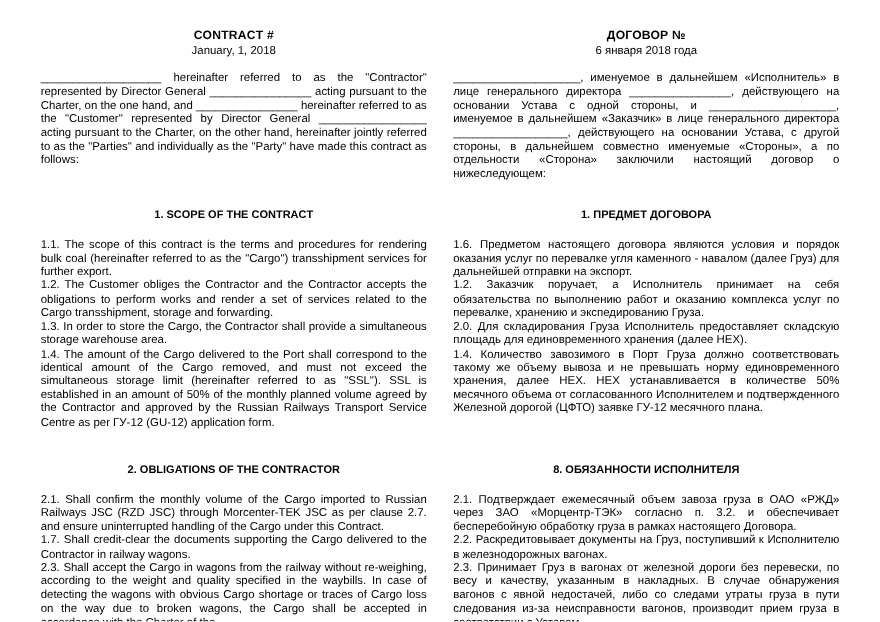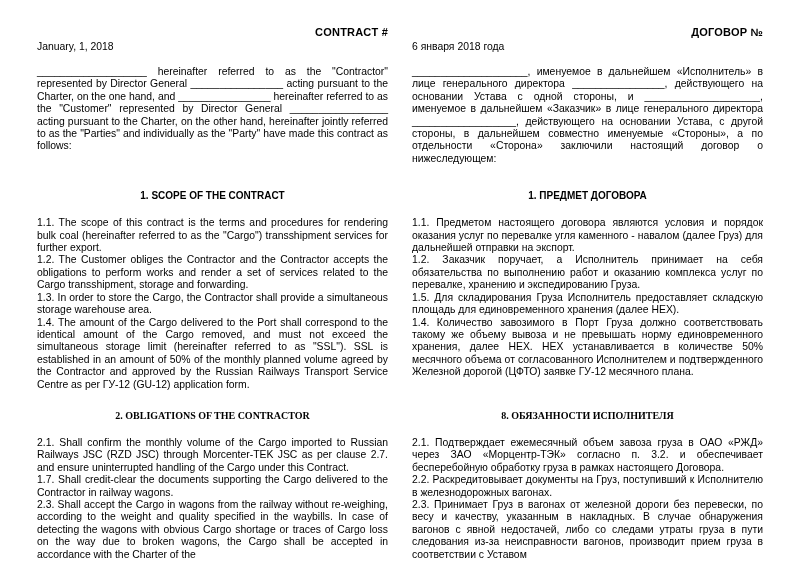--- a/index.html
+++ b/index.html
@@ -9,37 +9,37 @@
     color: #000;
   }
   .page { padding: 26px 37px 0 37px; }
   .grid {
     display: grid;
     grid-template-columns: 1fr 1fr;
     column-gap: 24px;
     align-items: start;
   }
   .doc-title {
-    font-size: 11px; font-weight: bold; text-align: right; letter-spacing: .2px;
+    font-size: 11px; font-weight: bold; text-align: center; letter-spacing: .2px;
   }
   .doc-date {
-    font-size: 10.4px; text-align: left; margin-top: 3px;
+    font-size: 10.4px; text-align: center; margin-top: 3px;
   }
   p.para {
     margin: 0;
     font-size: 10.4px;
     line-height: 12.4px;
     text-align: justify;
   }
   p.intro { margin-top: 14px; }
   .section-title {
     font-size: 10px; font-weight: bold; text-align: center;
     margin: 25px 0 16px 0;
   }
-  .section-title.second { margin-top: 19px; font-family: Liberation Serif, serif; }
+  .section-title.second { margin-top: 31px; }
   .paras p.para { margin: 0; }
 </style>
 </head>
 <body>
 
 <div class="page">
   <div class="grid">
 
     <div class="cell">
       <div class="doc-title">CONTRACT #</div>
@@ -56,23 +56,23 @@
     <div class="section-title">1.   SCOPE OF THE CONTRACT</div>
     <div class="section-title">1.   ПРЕДМЕТ ДОГОВОРА</div>
 
     <div class="paras">
       <p class="para">1.1. The scope of this contract is the terms and procedures for rendering bulk coal (hereinafter referred to as the "Cargo") transshipment services for further export.</p>
       <p class="para">1.2. The Customer obliges the Contractor and the Contractor accepts the obligations to perform works and render a set of services related to the Cargo transshipment, storage and forwarding.</p>
       <p class="para">1.3. In order to store the Cargo, the Contractor shall provide a simultaneous storage warehouse area.</p>
       <p class="para">1.4. The amount of the Cargo delivered to the Port shall correspond to the identical amount of the Cargo removed, and must not exceed the simultaneous storage limit (hereinafter referred to as "SSL"). SSL is established in an amount of 50% of the monthly planned volume agreed by the Contractor and approved by the Russian Railways Transport Service Centre as per ГУ-12 (GU-12) application form.</p>
     </div>
     <div class="paras">
-      <p class="para">1.1. Предметом настоящего договора являются условия и порядок оказания услуг по перевалке угля каменного - навалом (далее Груз) для дальнейшей отправки на экспорт.</p>
+      <p class="para">1.6. Предметом настоящего договора являются условия и порядок оказания услуг по перевалке угля каменного - навалом (далее Груз) для дальнейшей отправки на экспорт.</p>
       <p class="para">1.2. Заказчик поручает, а Исполнитель принимает на себя обязательства по выполнению работ и оказанию комплекса услуг по перевалке, хранению и экспедированию Груза.</p>
-      <p class="para">1.5. Для складирования Груза Исполнитель предоставляет складскую площадь для единовременного хранения (далее НЕХ).</p>
+      <p class="para">2.0. Для складирования Груза Исполнитель предоставляет складскую площадь для единовременного хранения (далее НЕХ).</p>
       <p class="para">1.4. Количество завозимого в Порт Груза должно соответствовать такому же объему вывоза и не превышать норму единовременного хранения, далее НЕХ. НЕХ устанавливается в количестве 50% месячного объема от согласованного Исполнителем и подтвержденного Железной дорогой (ЦФТО) заявке ГУ-12 месячного плана.</p>
     </div>
 
     <div class="section-title second">2.   OBLIGATIONS OF THE CONTRACTOR</div>
     <div class="section-title second">8.   ОБЯЗАННОСТИ ИСПОЛНИТЕЛЯ</div>
 
     <div class="paras">
       <p class="para">2.1. Shall confirm the monthly volume of the Cargo imported to Russian Railways JSC (RZD JSC) through Morcenter-TEK JSC as per clause 2.7. and ensure uninterrupted handling of the Cargo under this Contract.</p>
       <p class="para">1.7. Shall credit-clear the documents supporting the Cargo delivered to the Contractor in railway wagons.</p>
       <p class="para">2.3. Shall accept the Cargo in wagons from the railway without re-weighing, according to the weight and quality specified in the waybills. In case of detecting the wagons with obvious Cargo shortage or traces of Cargo loss on the way due to broken wagons, the Cargo shall be accepted in accordance with the Charter of the</p>

